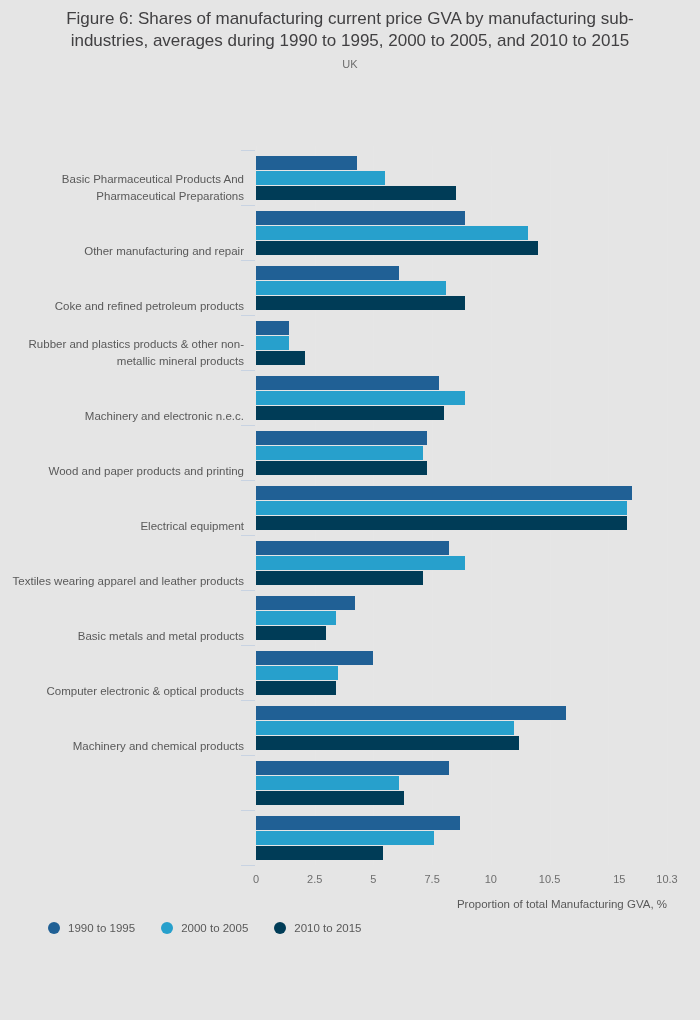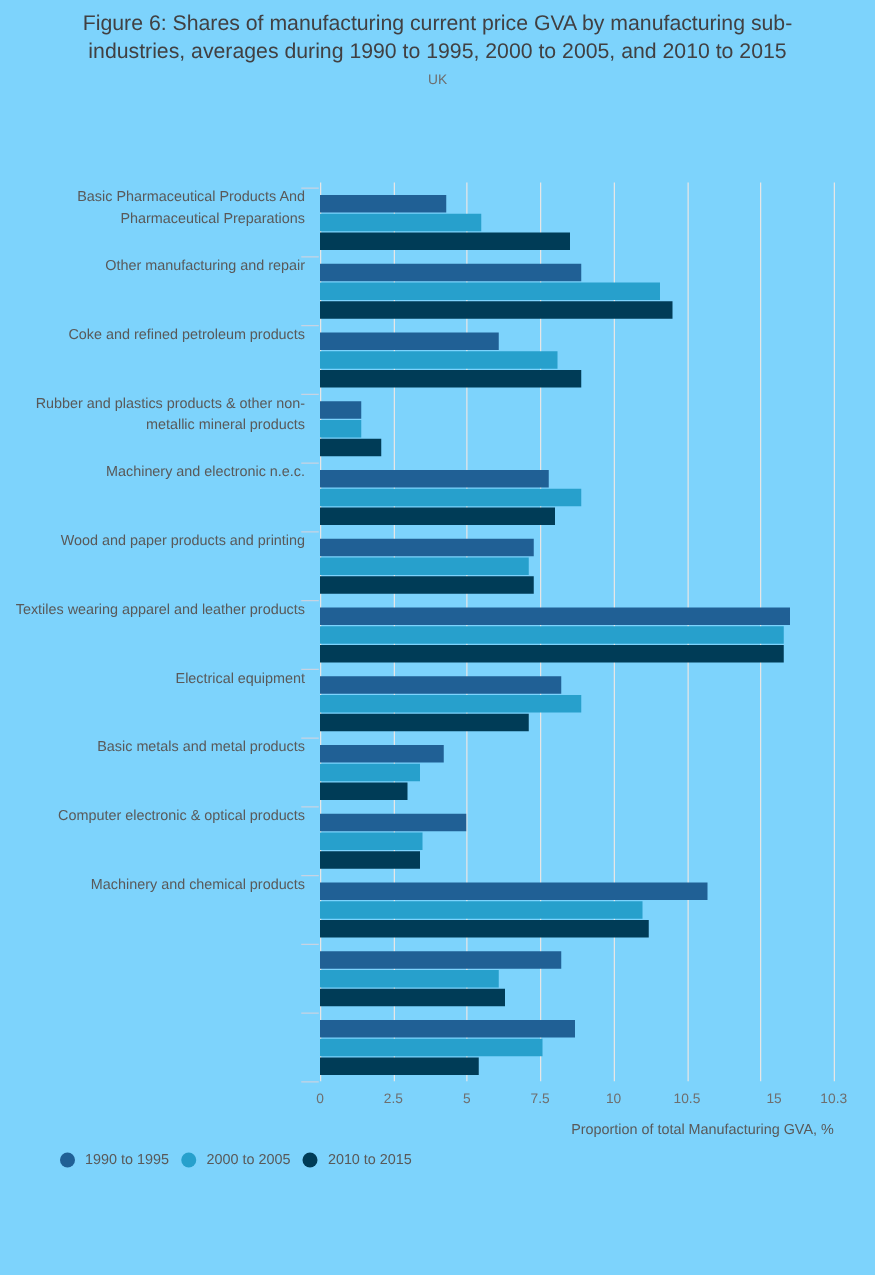--- a/index.html
+++ b/index.html
@@ -1,20 +1,20 @@
 <!DOCTYPE html>
 <html><head>
 <meta charset="utf-8">
 <style>
   html, body { margin: 0; padding: 0; background: #ffffff; }
   .page {
     position: relative;
     width: 700px;
     height: 1020px;
-    background: #7dd3fc;
+    background: #e5e5e5;
     font-family: "Liberation Sans", sans-serif;
     overflow: hidden;
   }
   .title {
     position: absolute;
     top: 8px; left: 28px; right: 28px;
     text-align: center;
     font-size: 17px;
     line-height: 1.32;
     color: #414042;
@@ -70,35 +70,35 @@
     background: #c8d3e2;
   }
   .labels {
     position: absolute;
     left: 8px; top: 150px;
     width: 242px;
   }
   .label-row {
     height: 55px;
     display: flex;
-    align-items: flex-start;
+    align-items: flex-end;
     justify-content: flex-end;
     text-align: right;
     font-size: 11.5px;
     line-height: 1.5;
     color: #595959;
     padding-right: 6px;
     box-sizing: border-box;
   }
   .legend {
     position: absolute;
     left: 48px; top: 922px;
     display: flex;
     align-items: flex-start;
-    gap: 10px;
+    gap: 26px;
   }
   .legend-item {
     display: flex;
     align-items: center;
     gap: 8px;
     font-size: 11.5px;
     color: #595959;
     cursor: pointer;
   }
   .legend-marker {
@@ -127,24 +127,24 @@
       <div class="label-row">
         <span>Rubber and plastics products &amp; other non-metallic mineral products</span>
       </div>
       <div class="label-row">
         <span>Machinery and electronic n.e.c.</span>
       </div>
       <div class="label-row">
         <span>Wood and paper products and printing</span>
       </div>
       <div class="label-row">
+        <span>Electrical equipment</span>
+      </div>
+      <div class="label-row">
         <span>Textiles wearing apparel and leather products</span>
-      </div>
-      <div class="label-row">
-        <span>Electrical equipment</span>
       </div>
       <div class="label-row">
         <span>Basic metals and metal products</span>
       </div>
       <div class="label-row">
         <span>Computer electronic &amp; optical products</span>
       </div>
       <div class="label-row">
         <span>Machinery and chemical products</span>
       </div>

